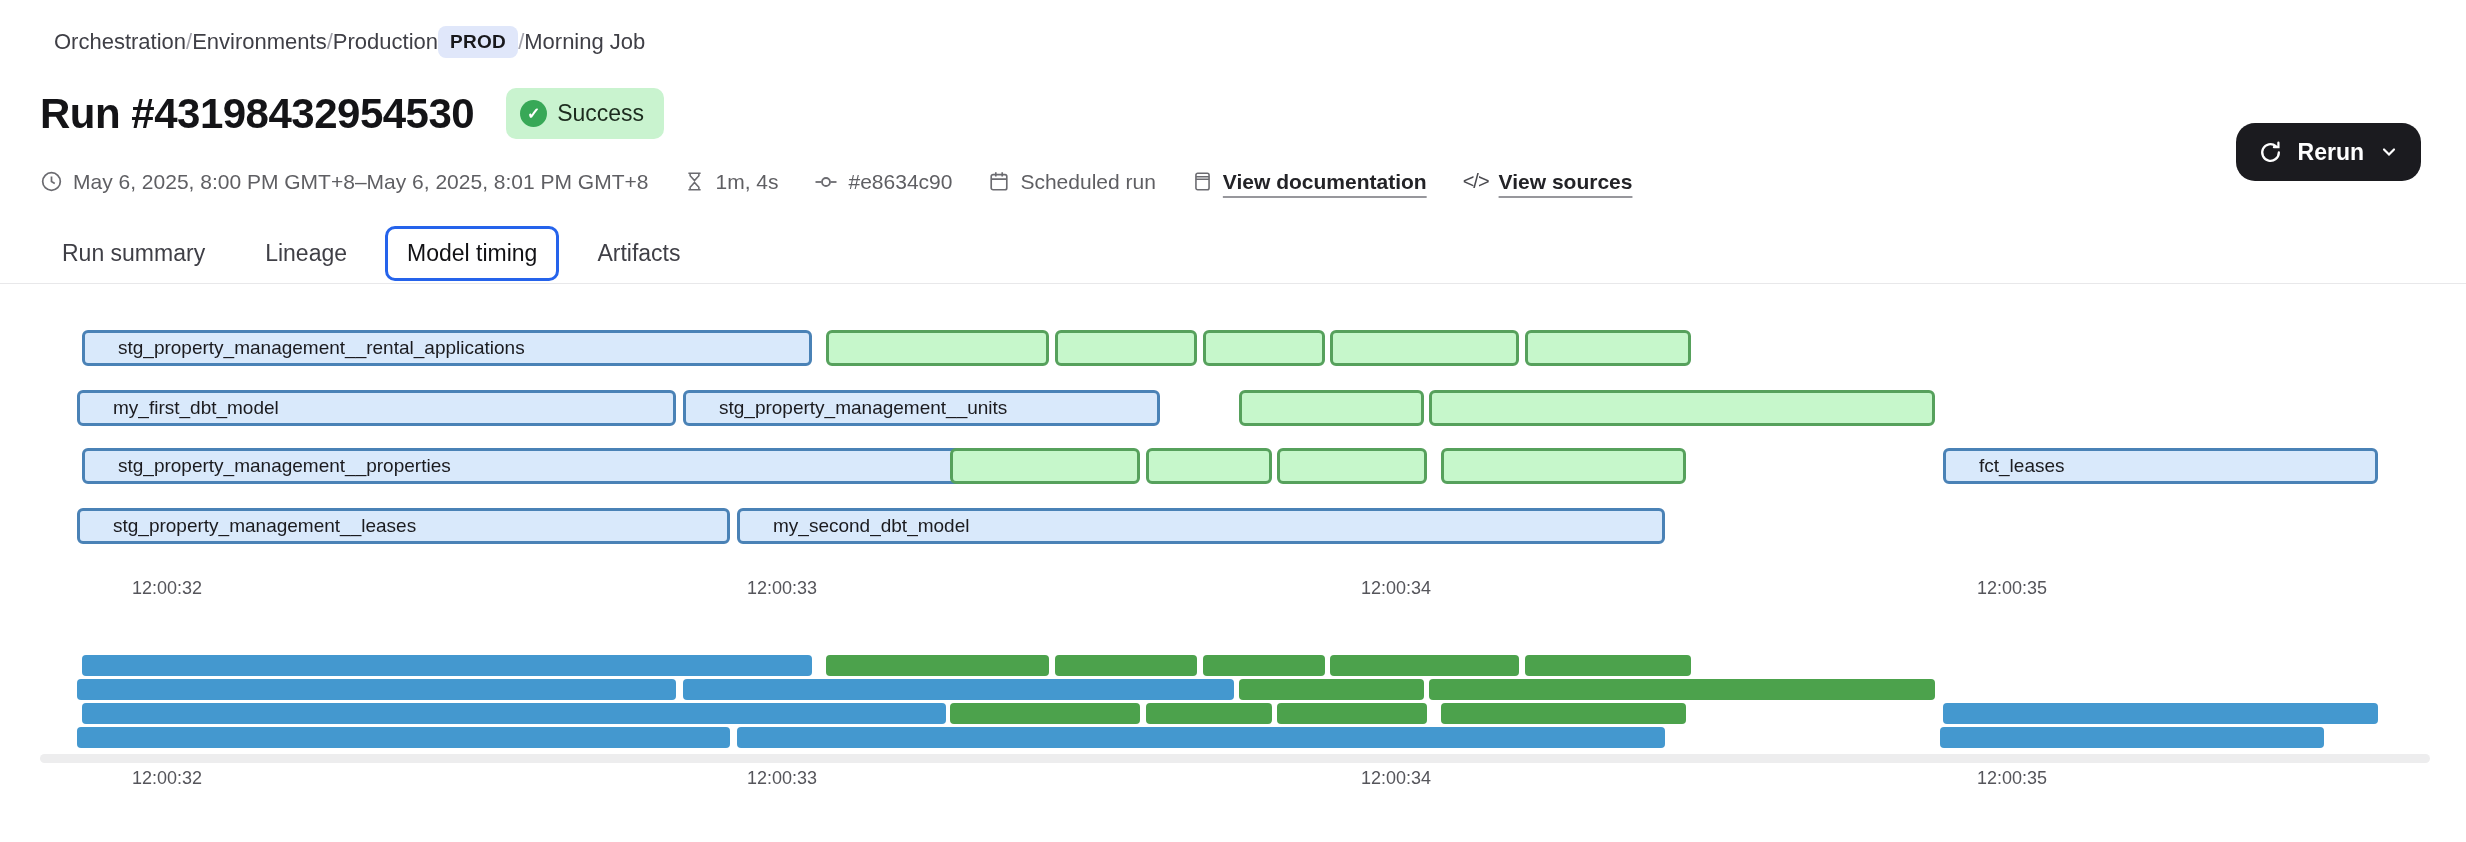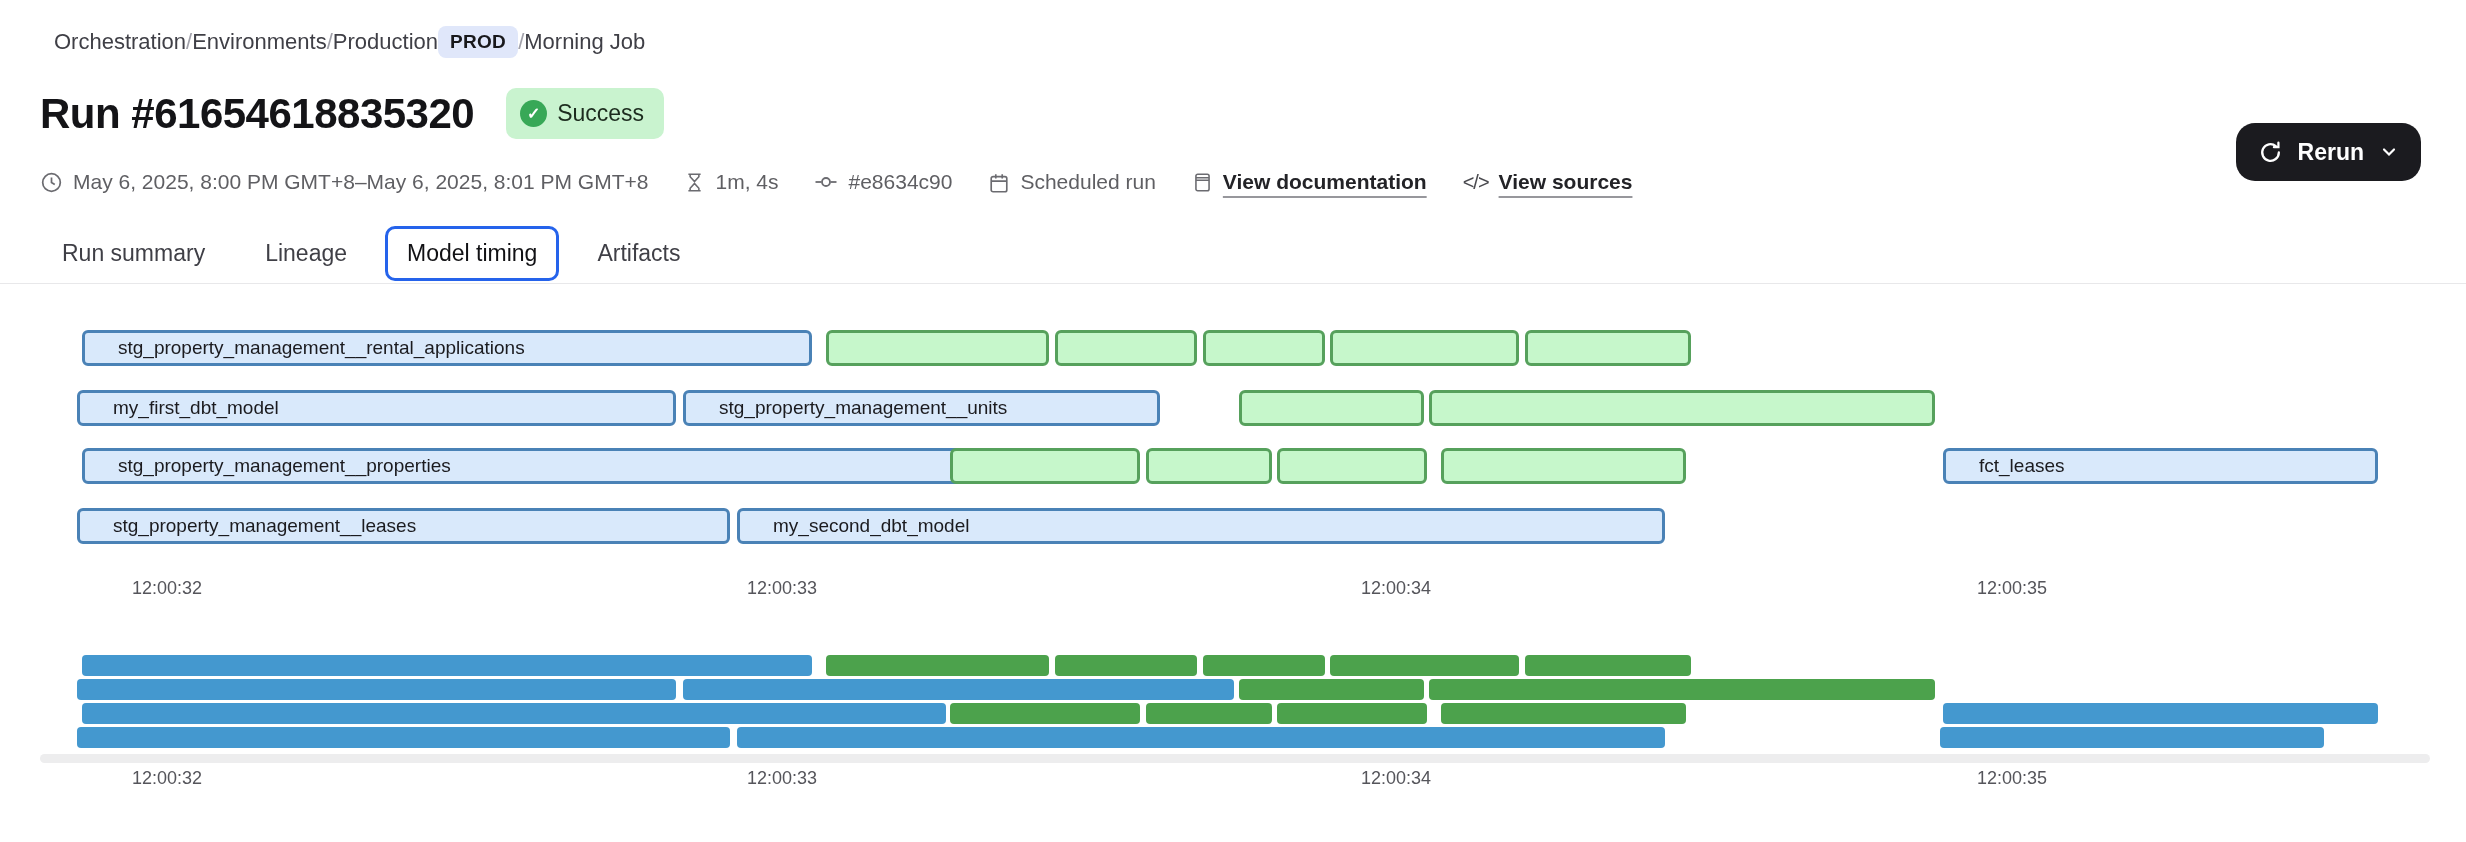--- a/index.html
+++ b/index.html
@@ -20,21 +20,21 @@
   .title-row h1 { margin:0; font-size:42px; font-weight:700; letter-spacing:-0.5px; color:#141417; }
   .status-badge { display:inline-flex; align-items:center; gap:10px; background:var(--success_bg);
                   border-radius:10px; padding:12px 20px 12px 14px; font-size:23px; color:#1c2b1e; }
   .check-circle { width:27px; height:27px; border-radius:50%; background:var(--success_icon);
                   color:#fff; display:flex; align-items:center; justify-content:center;
                   font-size:16px; font-weight:700; }
 
   
   .meta-row { position:absolute; left:40px; top:170px; display:flex; align-items:center; gap:36px;
               font-size:21px; color:#5f5f63; }
-  .meta-item { display:inline-flex; align-items:flex-end; gap:10px; white-space:nowrap; }
+  .meta-item { display:inline-flex; align-items:flex-start; gap:10px; white-space:nowrap; }
   .meta-item svg { stroke:#6b6b70; }
   .meta-link { color:#232327; font-weight:700; text-decoration:underline;
                text-decoration-color:#97979c; text-underline-offset:7px; cursor:pointer; }
   .code-glyph { font-size:20px; color:#4a4a4f; letter-spacing:-1px; }
 
   
   .rerun { position:absolute; top:123px; right:45px; height:58px; display:flex; align-items:center;
            gap:15px; background:var(--button_bg); color:#fff; border:none; border-radius:19px;
            padding:0 22px; font-family:inherit; font-size:23px; font-weight:700; cursor:pointer; }
 
@@ -70,21 +70,21 @@
     <span class="sep">/</span>
     <a>Environments</a>
     <span class="sep">/</span>
     <a>Production</a>
     <span class="prod-tag">PROD</span>
     <span class="sep">/</span>
     <a>Morning Job</a>
   </nav>
 
   <div class="title-row">
-    <h1>Run #61654618835320</h1>
+    <h1>Run #43198432954530</h1>
     <span class="status-badge">
       <span class="check-circle">✓</span>
       <span>Success</span>
     </span>
   </div>
 
   <div class="meta-row">
     <span class="meta-item">
       <svg width="23" height="23" viewBox="0 0 24 24" fill="none" stroke-width="1.8">
           <circle cx="12" cy="12" r="9.2"></circle>

